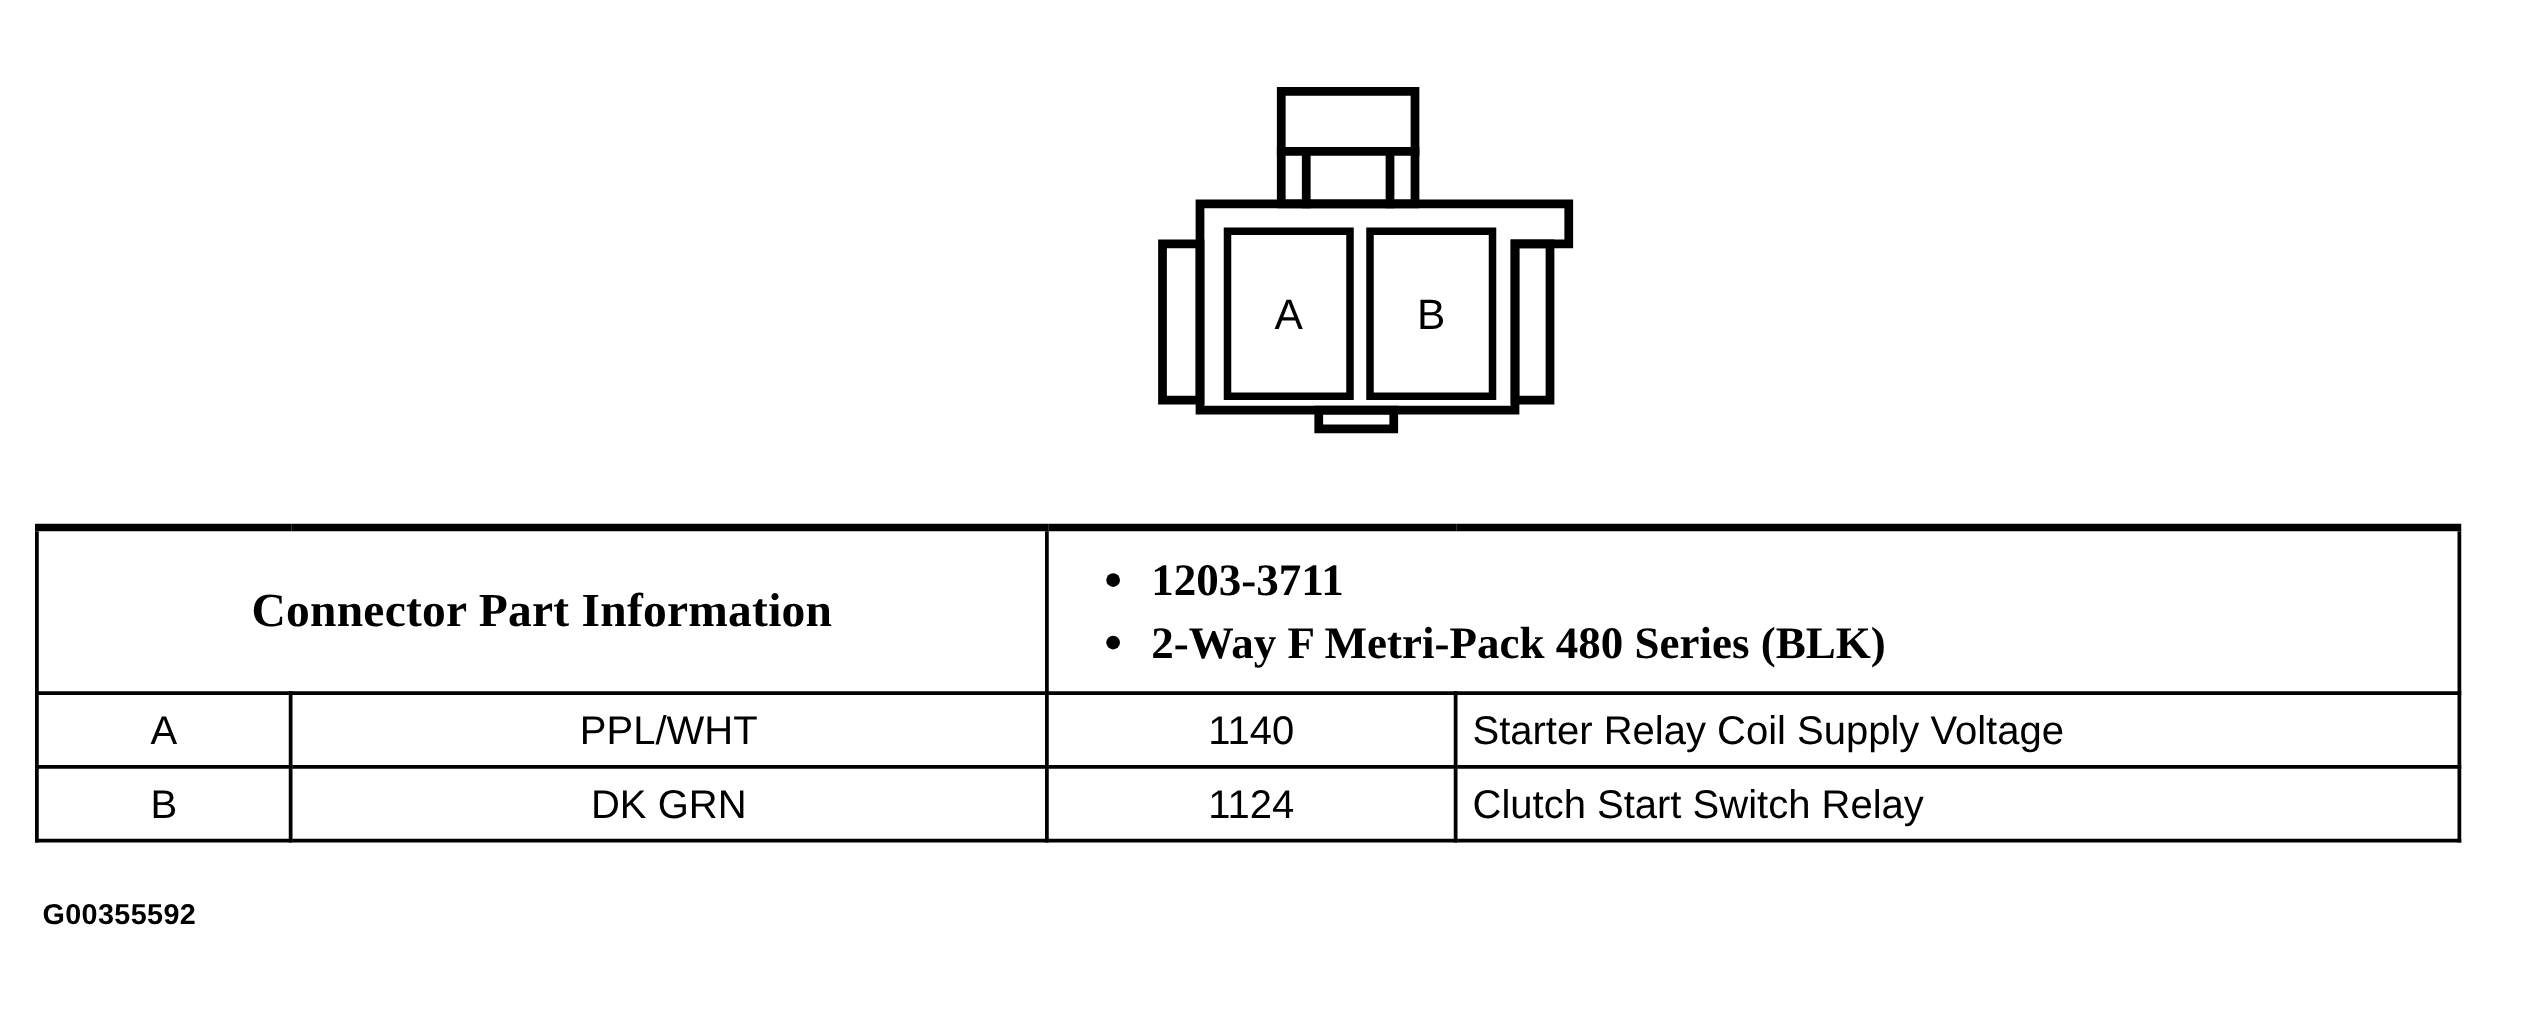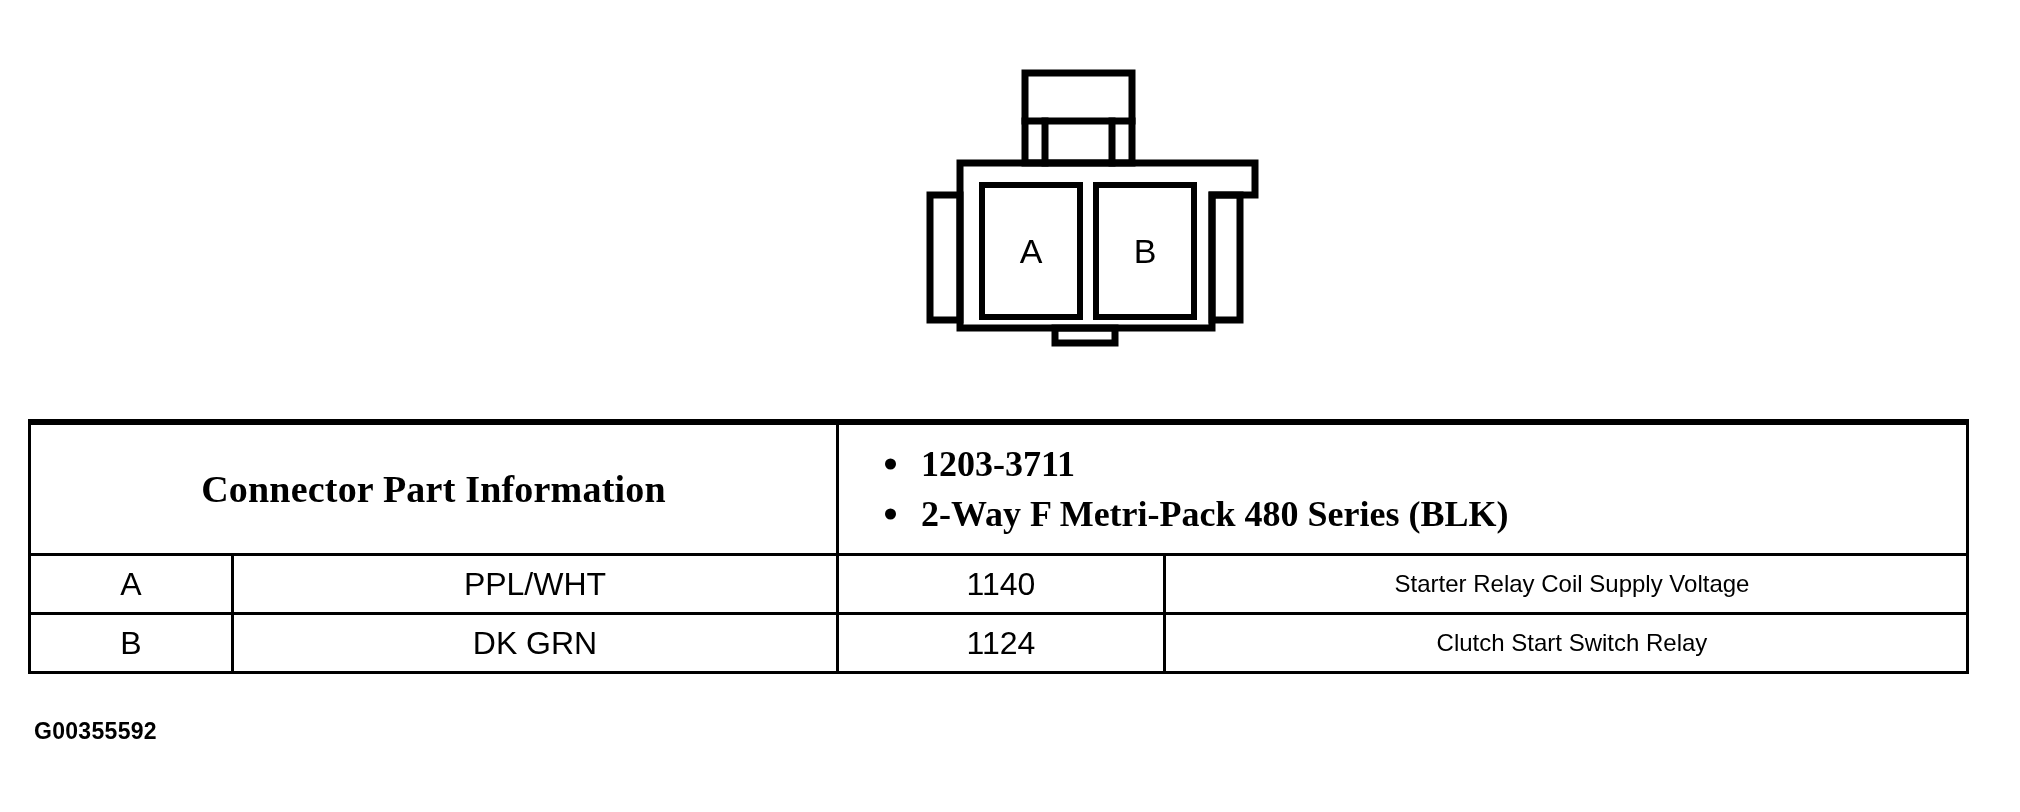--- a/index.html
+++ b/index.html
@@ -108,24 +108,24 @@
 
   
   .data-row td { height: 56px; }
   .cell-center {
     text-align: center;
     font-family: "Liberation Sans", sans-serif;
     font-size: 32px;
     font-weight: 400;
   }
   .cell-left {
-    text-align: center;
+    text-align: left;
     padding-left: 12px !important;
     font-family: "Liberation Sans", sans-serif;
-    font-size: 24px;
+    font-size: 32px;
     font-weight: 400;
   }
 
   
   #figure-id {
     position: absolute;
     left: 34px;
     top: 718px;
     font-family: "Liberation Sans", sans-serif;
     font-size: 23px;

